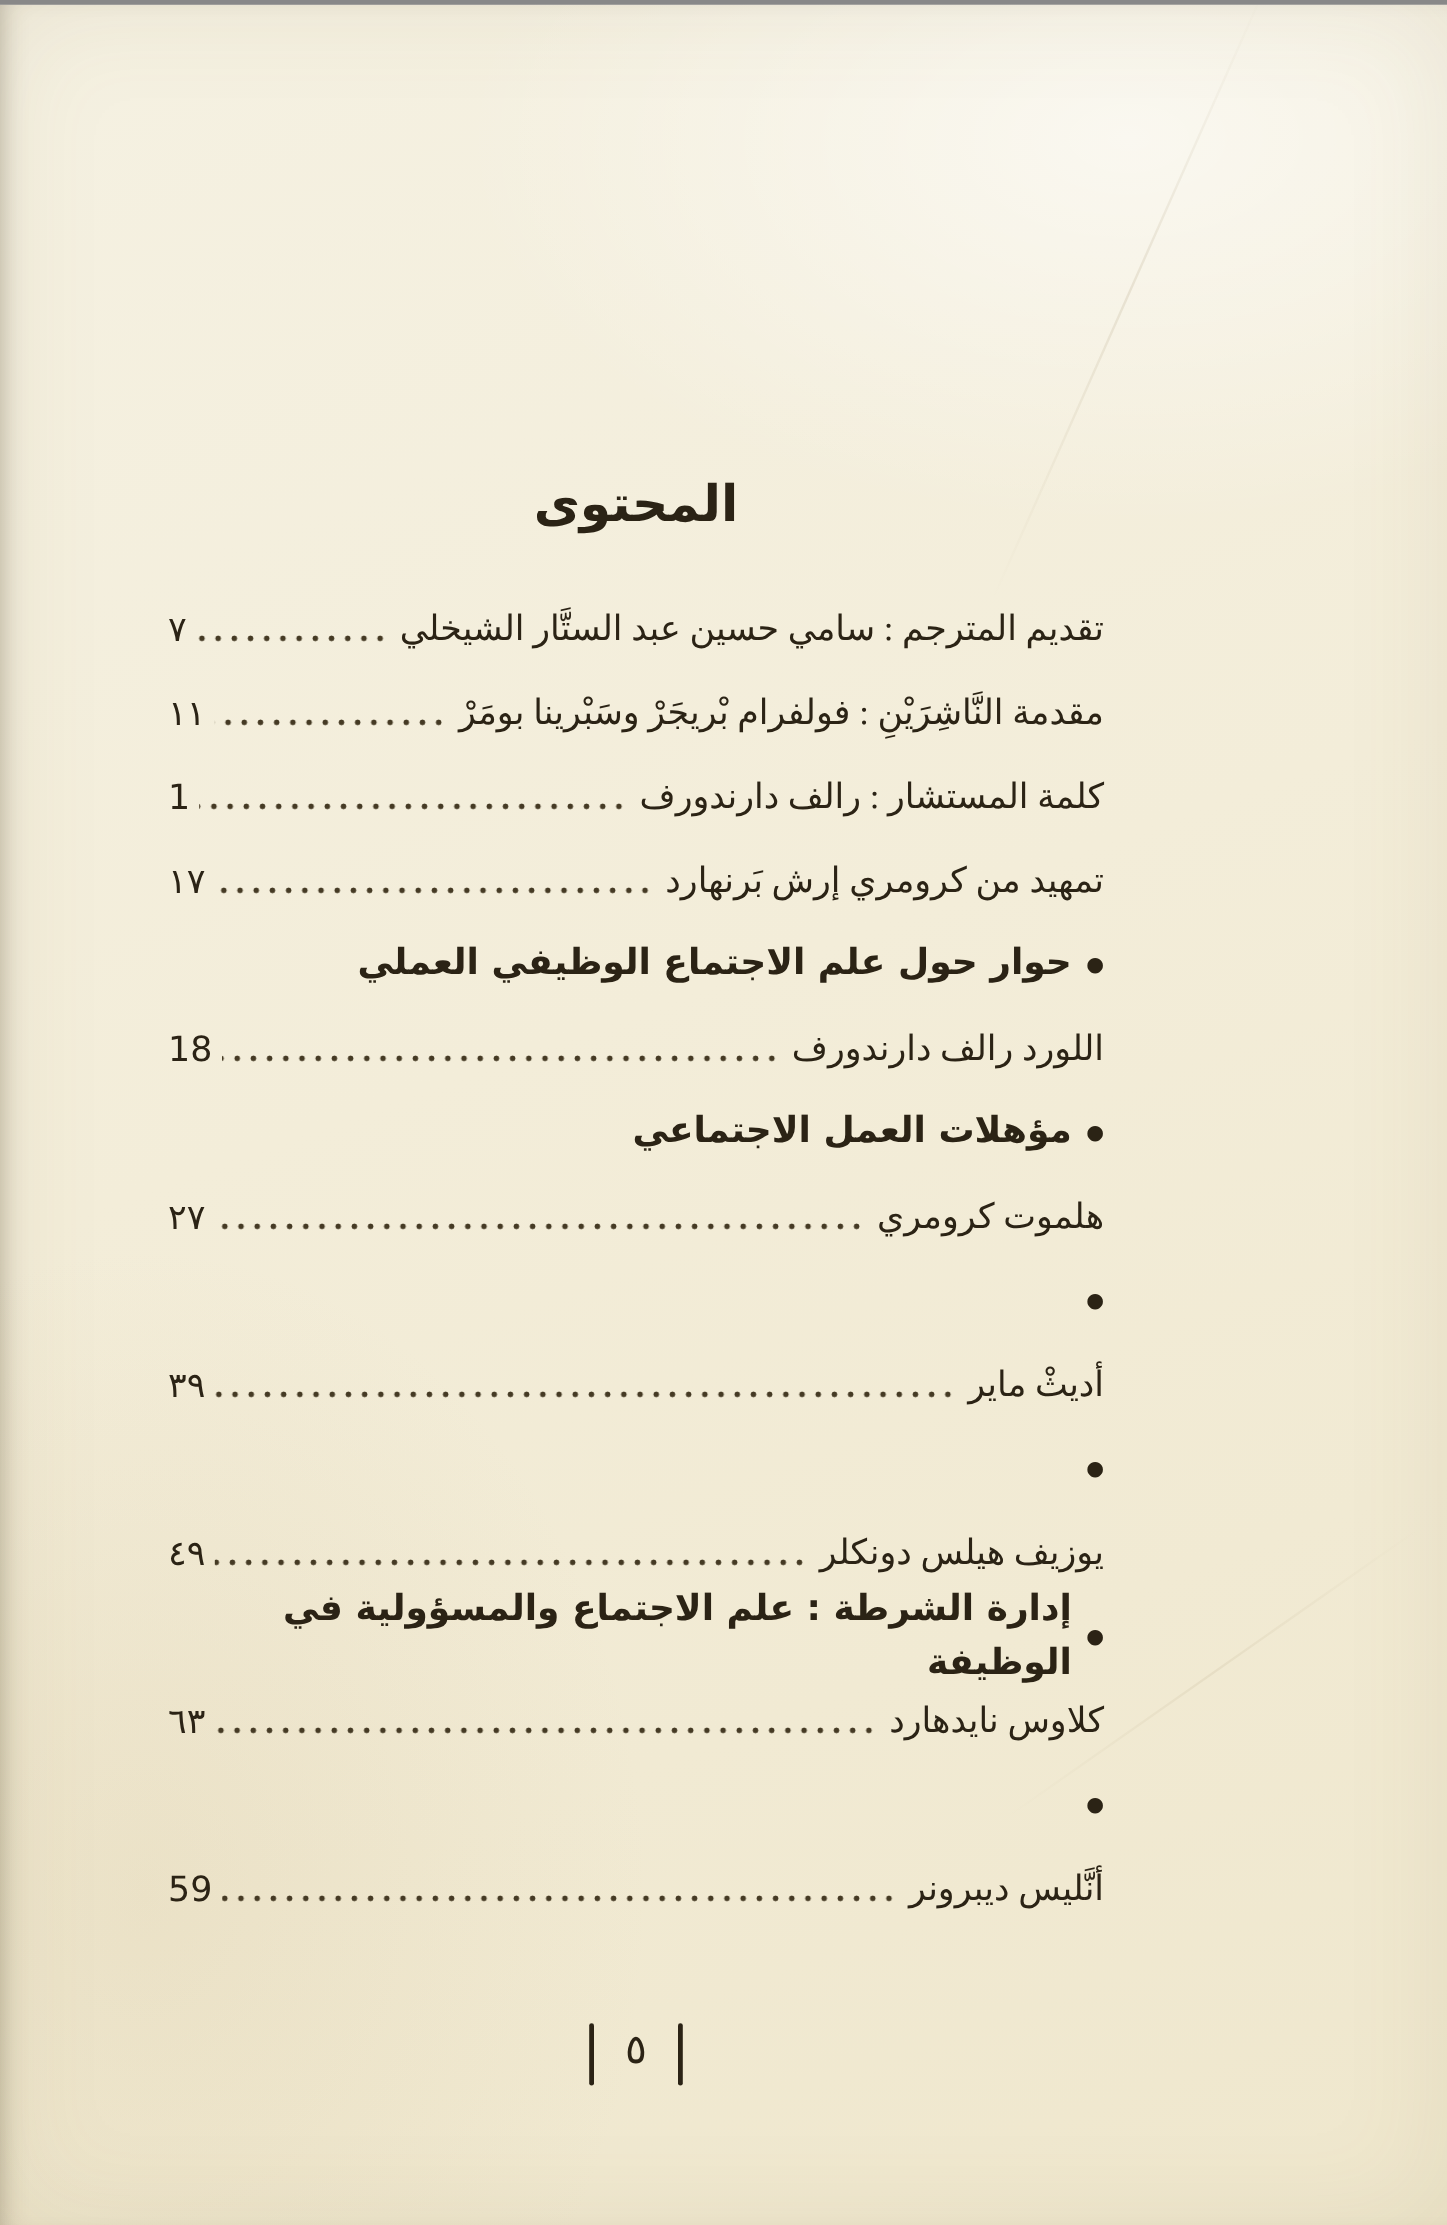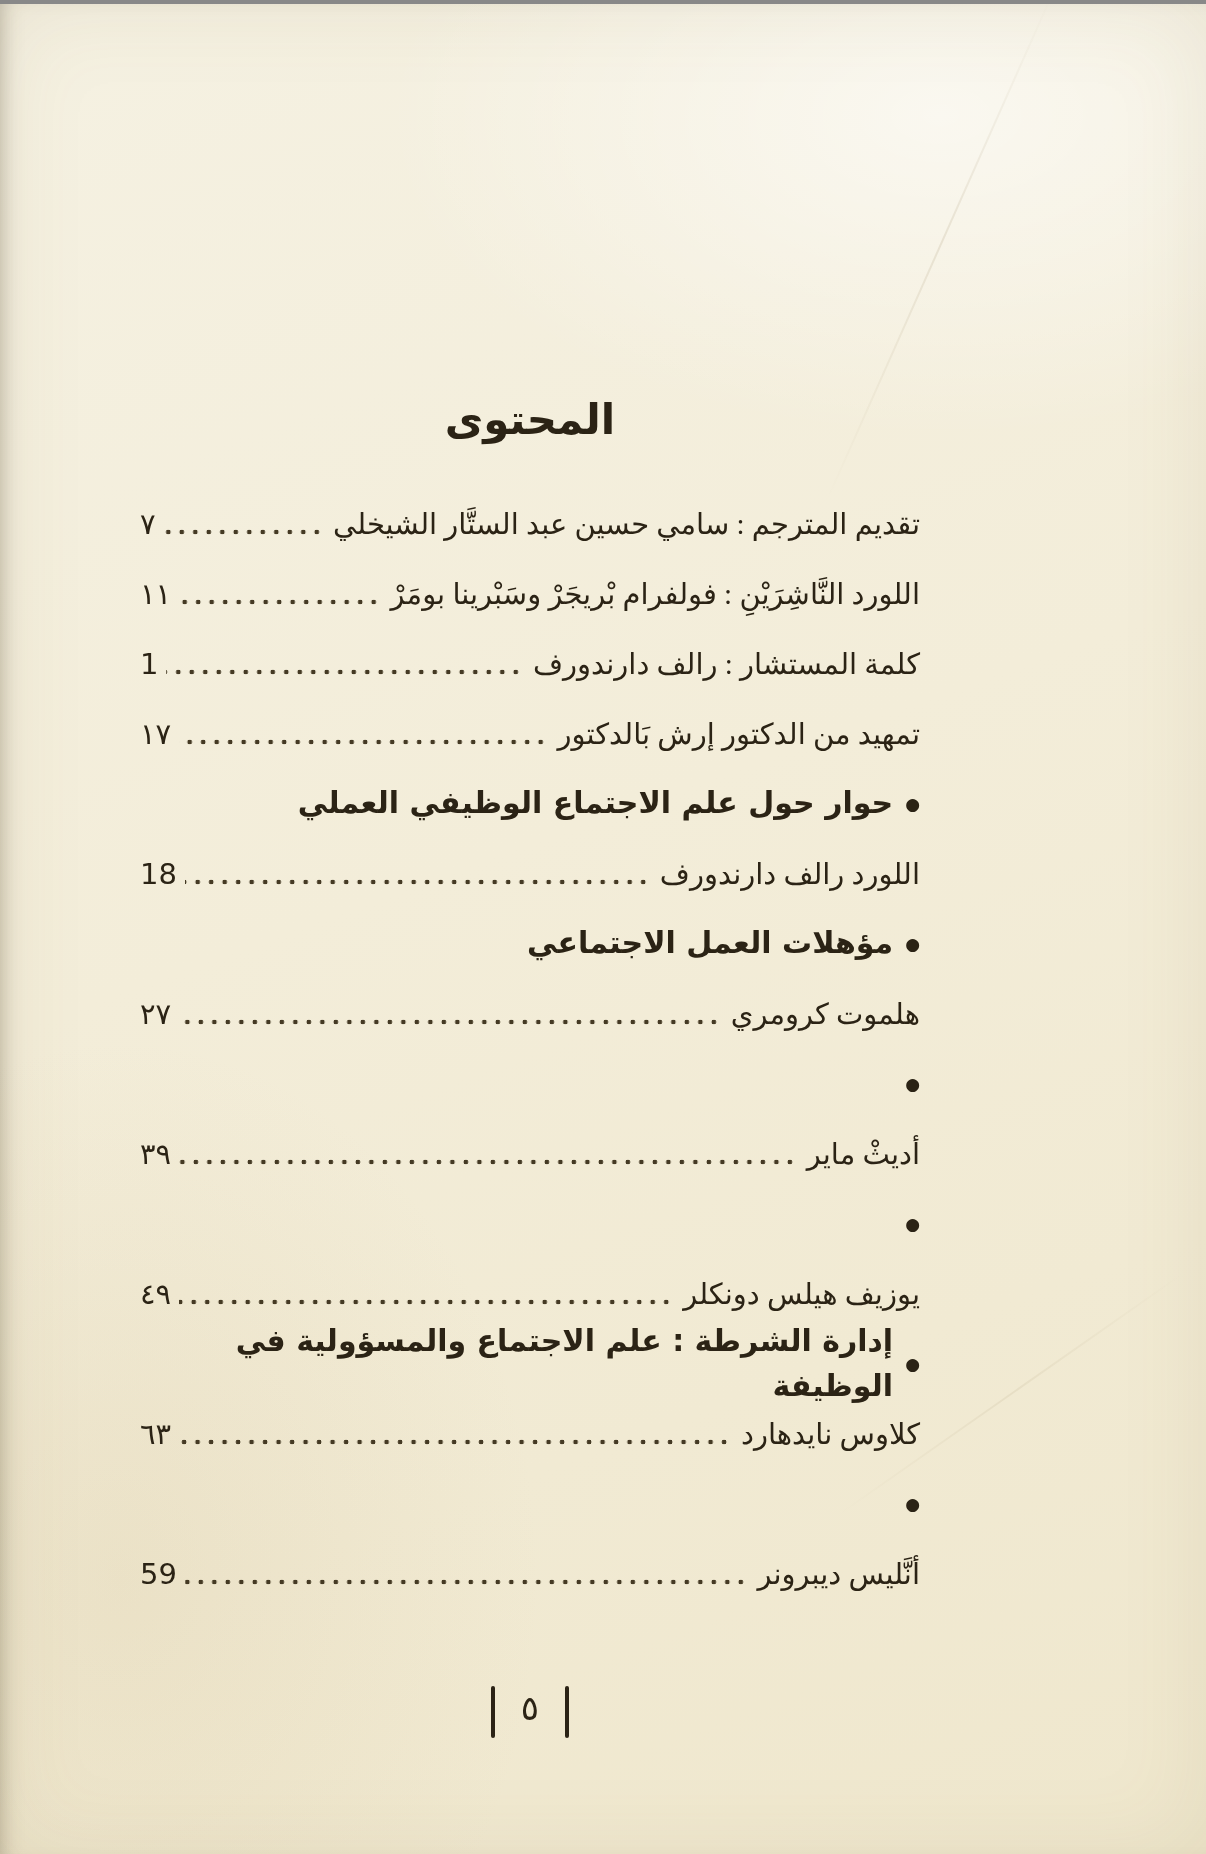--- a/index.html
+++ b/index.html
@@ -126,33 +126,33 @@
 
     <div class="toc">
 
       <div class="toc-row">
         <span class="entry-title">تقديم المترجم : سامي حسين عبد الستَّار الشيخلي</span>
         <span class="leader"></span>
         <span class="page-num">٧</span>
       </div>
 
       <div class="toc-row">
-        <span class="entry-title">اللورد النَّاشِرَيْنِ : فولفرام بْريجَرْ وسَبْرينا بومَرْ</span>
+        <span class="entry-title">مقدمة النَّاشِرَيْنِ : فولفرام بْريجَرْ وسَبْرينا بومَرْ</span>
         <span class="leader"></span>
         <span class="page-num">١١</span>
       </div>
 
       <div class="toc-row">
         <span class="entry-title">كلمة المستشار : رالف دارندورف</span>
         <span class="leader"></span>
         <span class="page-num">1</span>
       </div>
 
       <div class="toc-row">
-        <span class="entry-title">تمهيد من الدكتور إرش بَالدكتور</span>
+        <span class="entry-title">تمهيد من كرومري إرش بَرنهارد</span>
         <span class="leader"></span>
         <span class="page-num">١٧</span>
       </div>
 
       <div class="section-heading">
         <span class="bullet">●</span>
         <span>حوار حول علم الاجتماع الوظيفي العملي</span>
       </div>
       <div class="toc-row">
         <span class="entry-title">اللورد رالف دارندورف</span>

